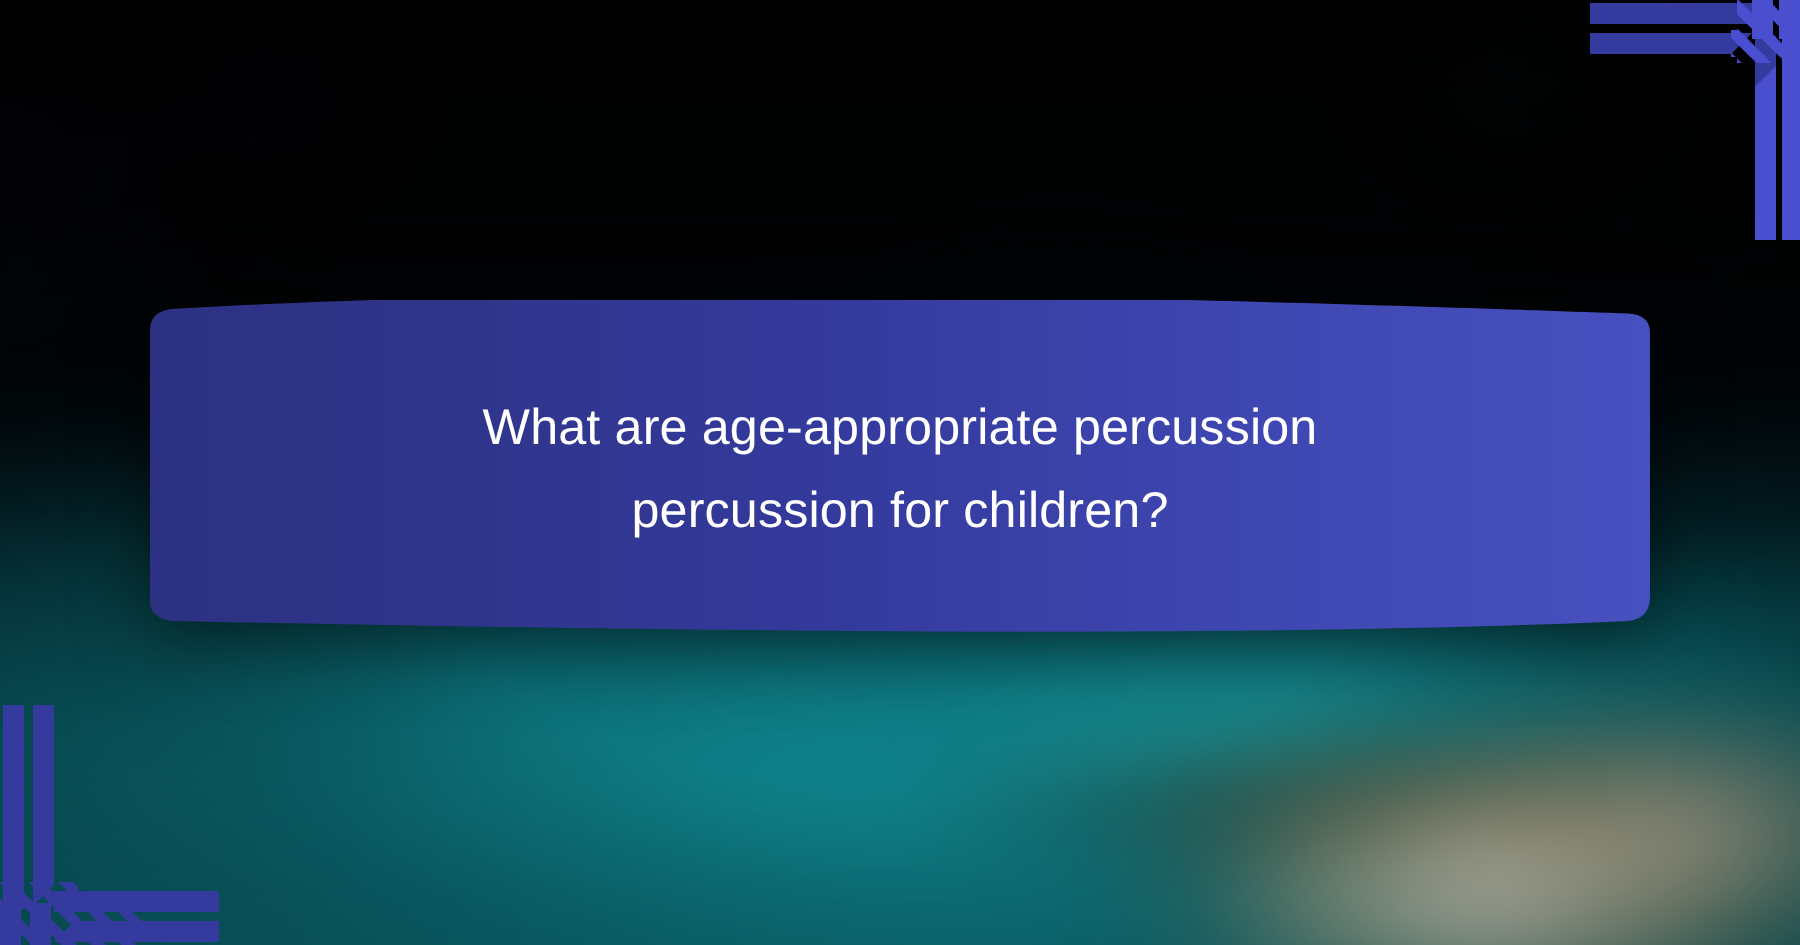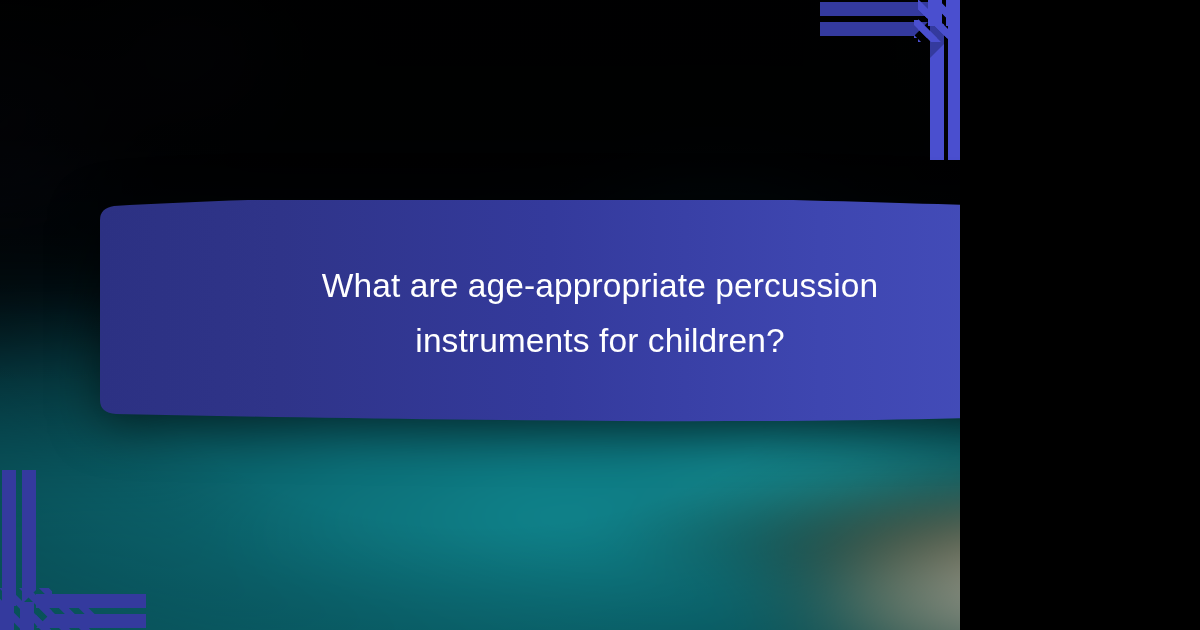--- a/index.html
+++ b/index.html
@@ -6,21 +6,21 @@
 
   html, body {
     width:1200px; height:630px;
     overflow:hidden;
     background:#000;
     font-family:"Liberation Sans", sans-serif;
   }
 
   #stage{
     position:relative;
-    width:960px;
+    width:1200px;
     height:630px;
     overflow:hidden;
     background:#0c4a6e;
   }
 
   
   .bg-photo{
     position:absolute;
     inset:-60px;
     background:
@@ -194,17 +194,17 @@
             Q 1000,212 986,214
             C 880,219 700,222 520,221
             C 340,220 160,217 16,214
             Q 0,213 0,200
             Z" fill="url(#cardGrad)"></path>
       </svg>
     </div>
 
     <div class="card-text">
       <span class="line">What are age-appropriate percussion</span>
-      <span class="line">instruments for children?</span>
+      <span class="line">percussion for children?</span>
     </div>
   </div>
 
 </div>
 
 </body></html>

